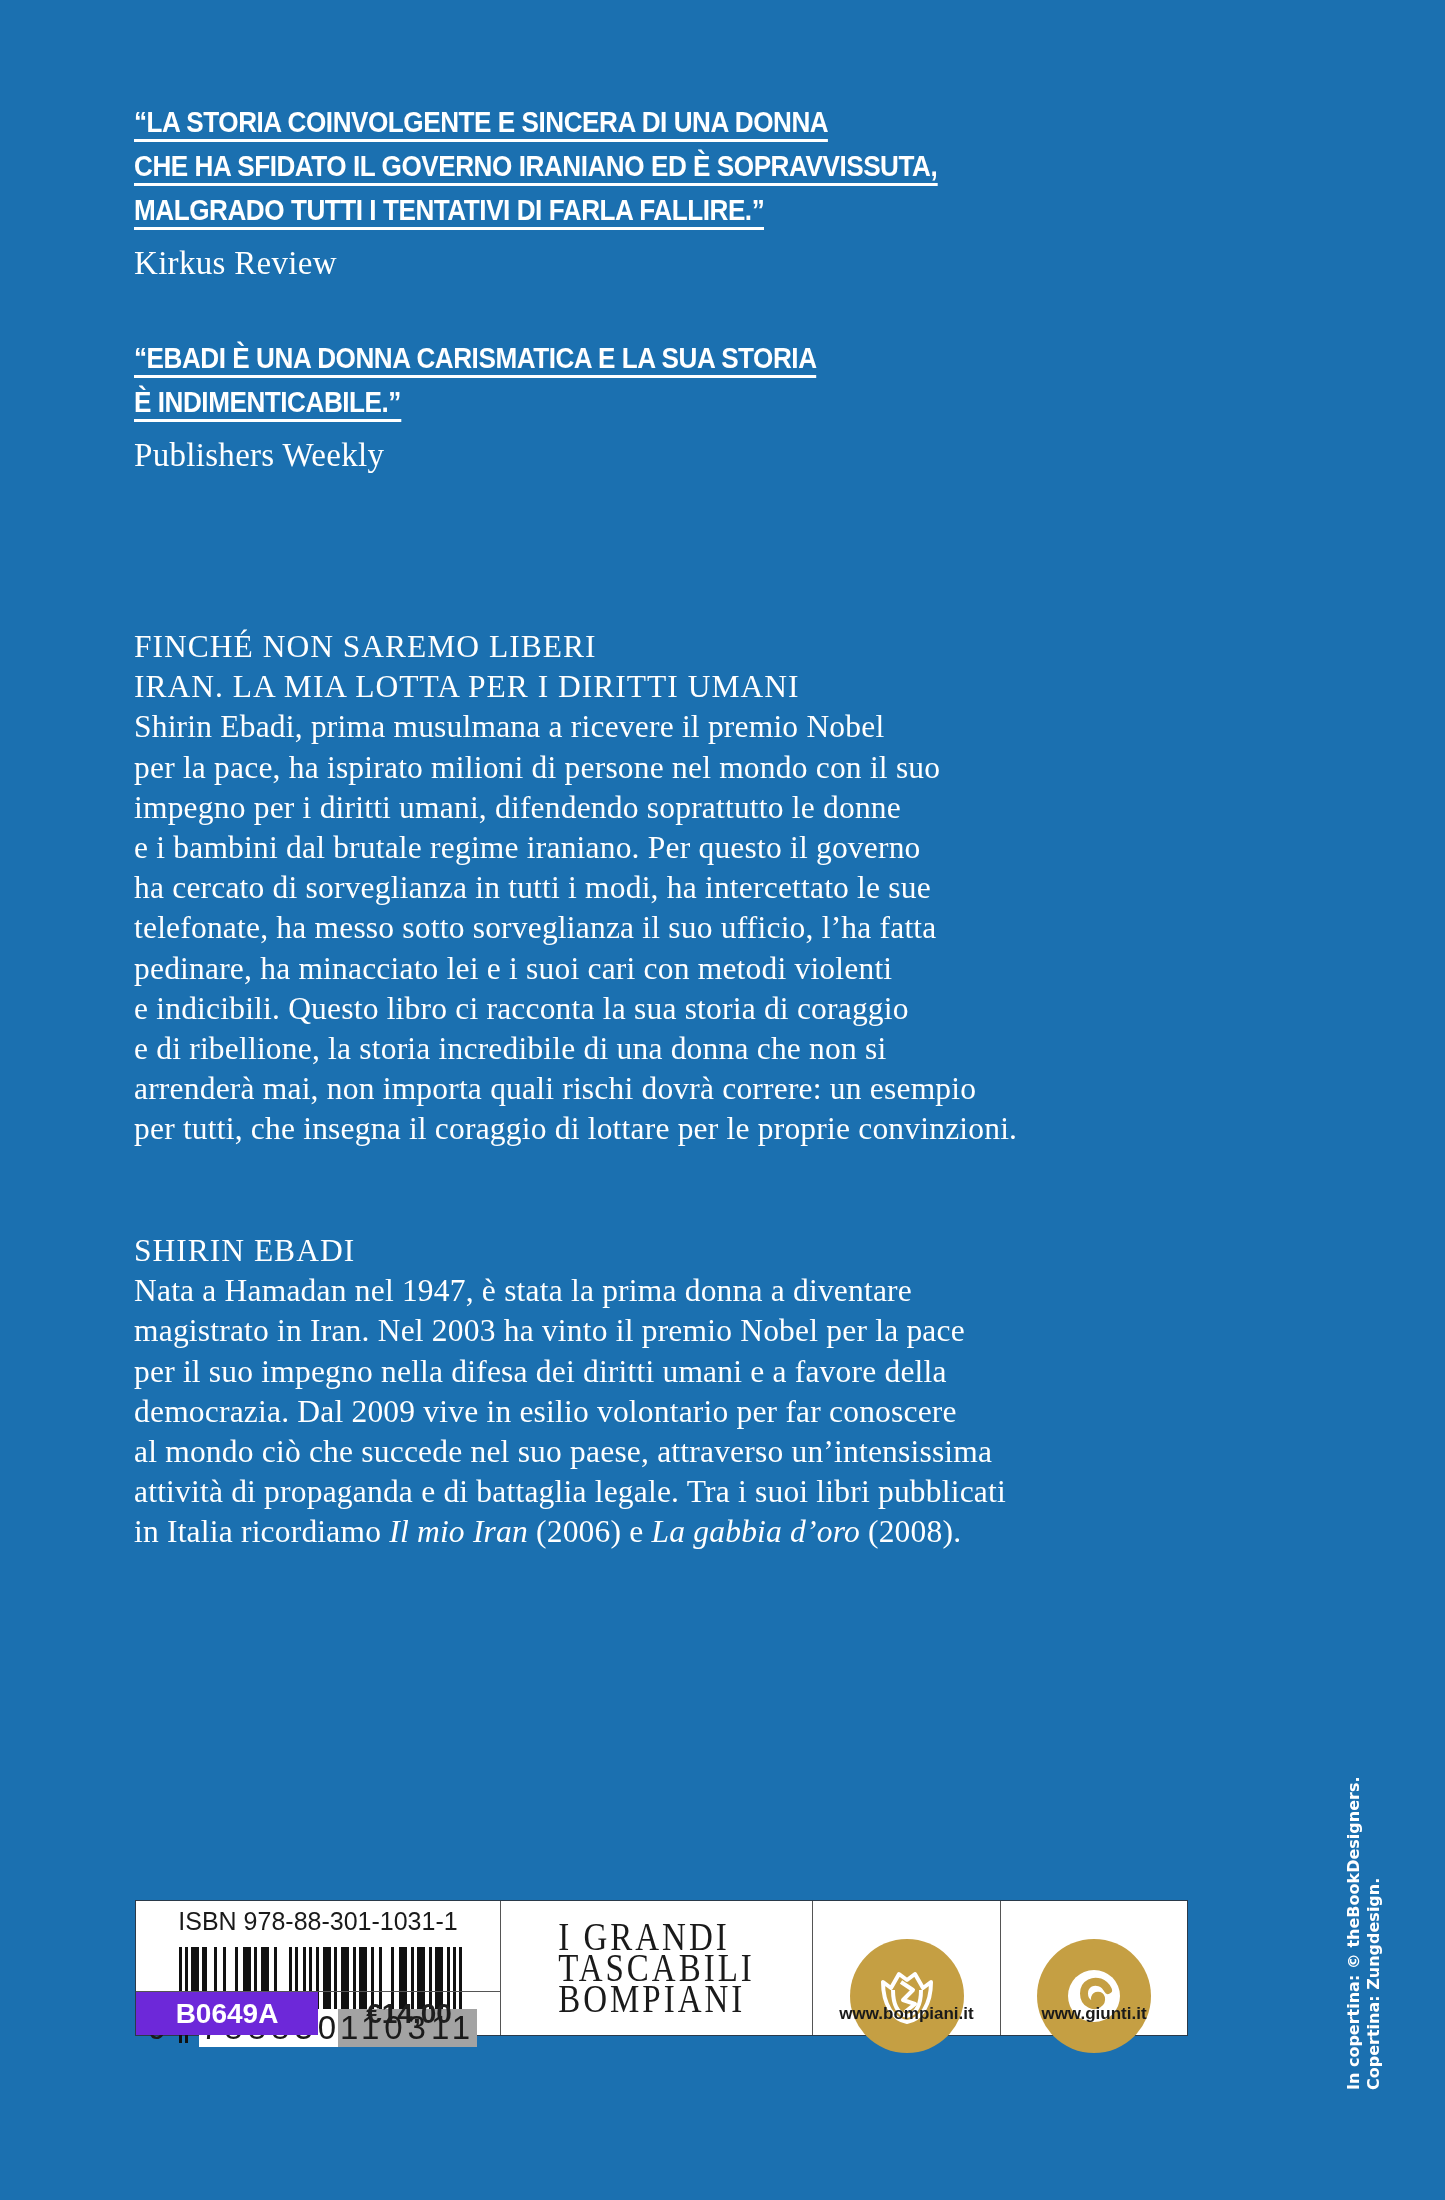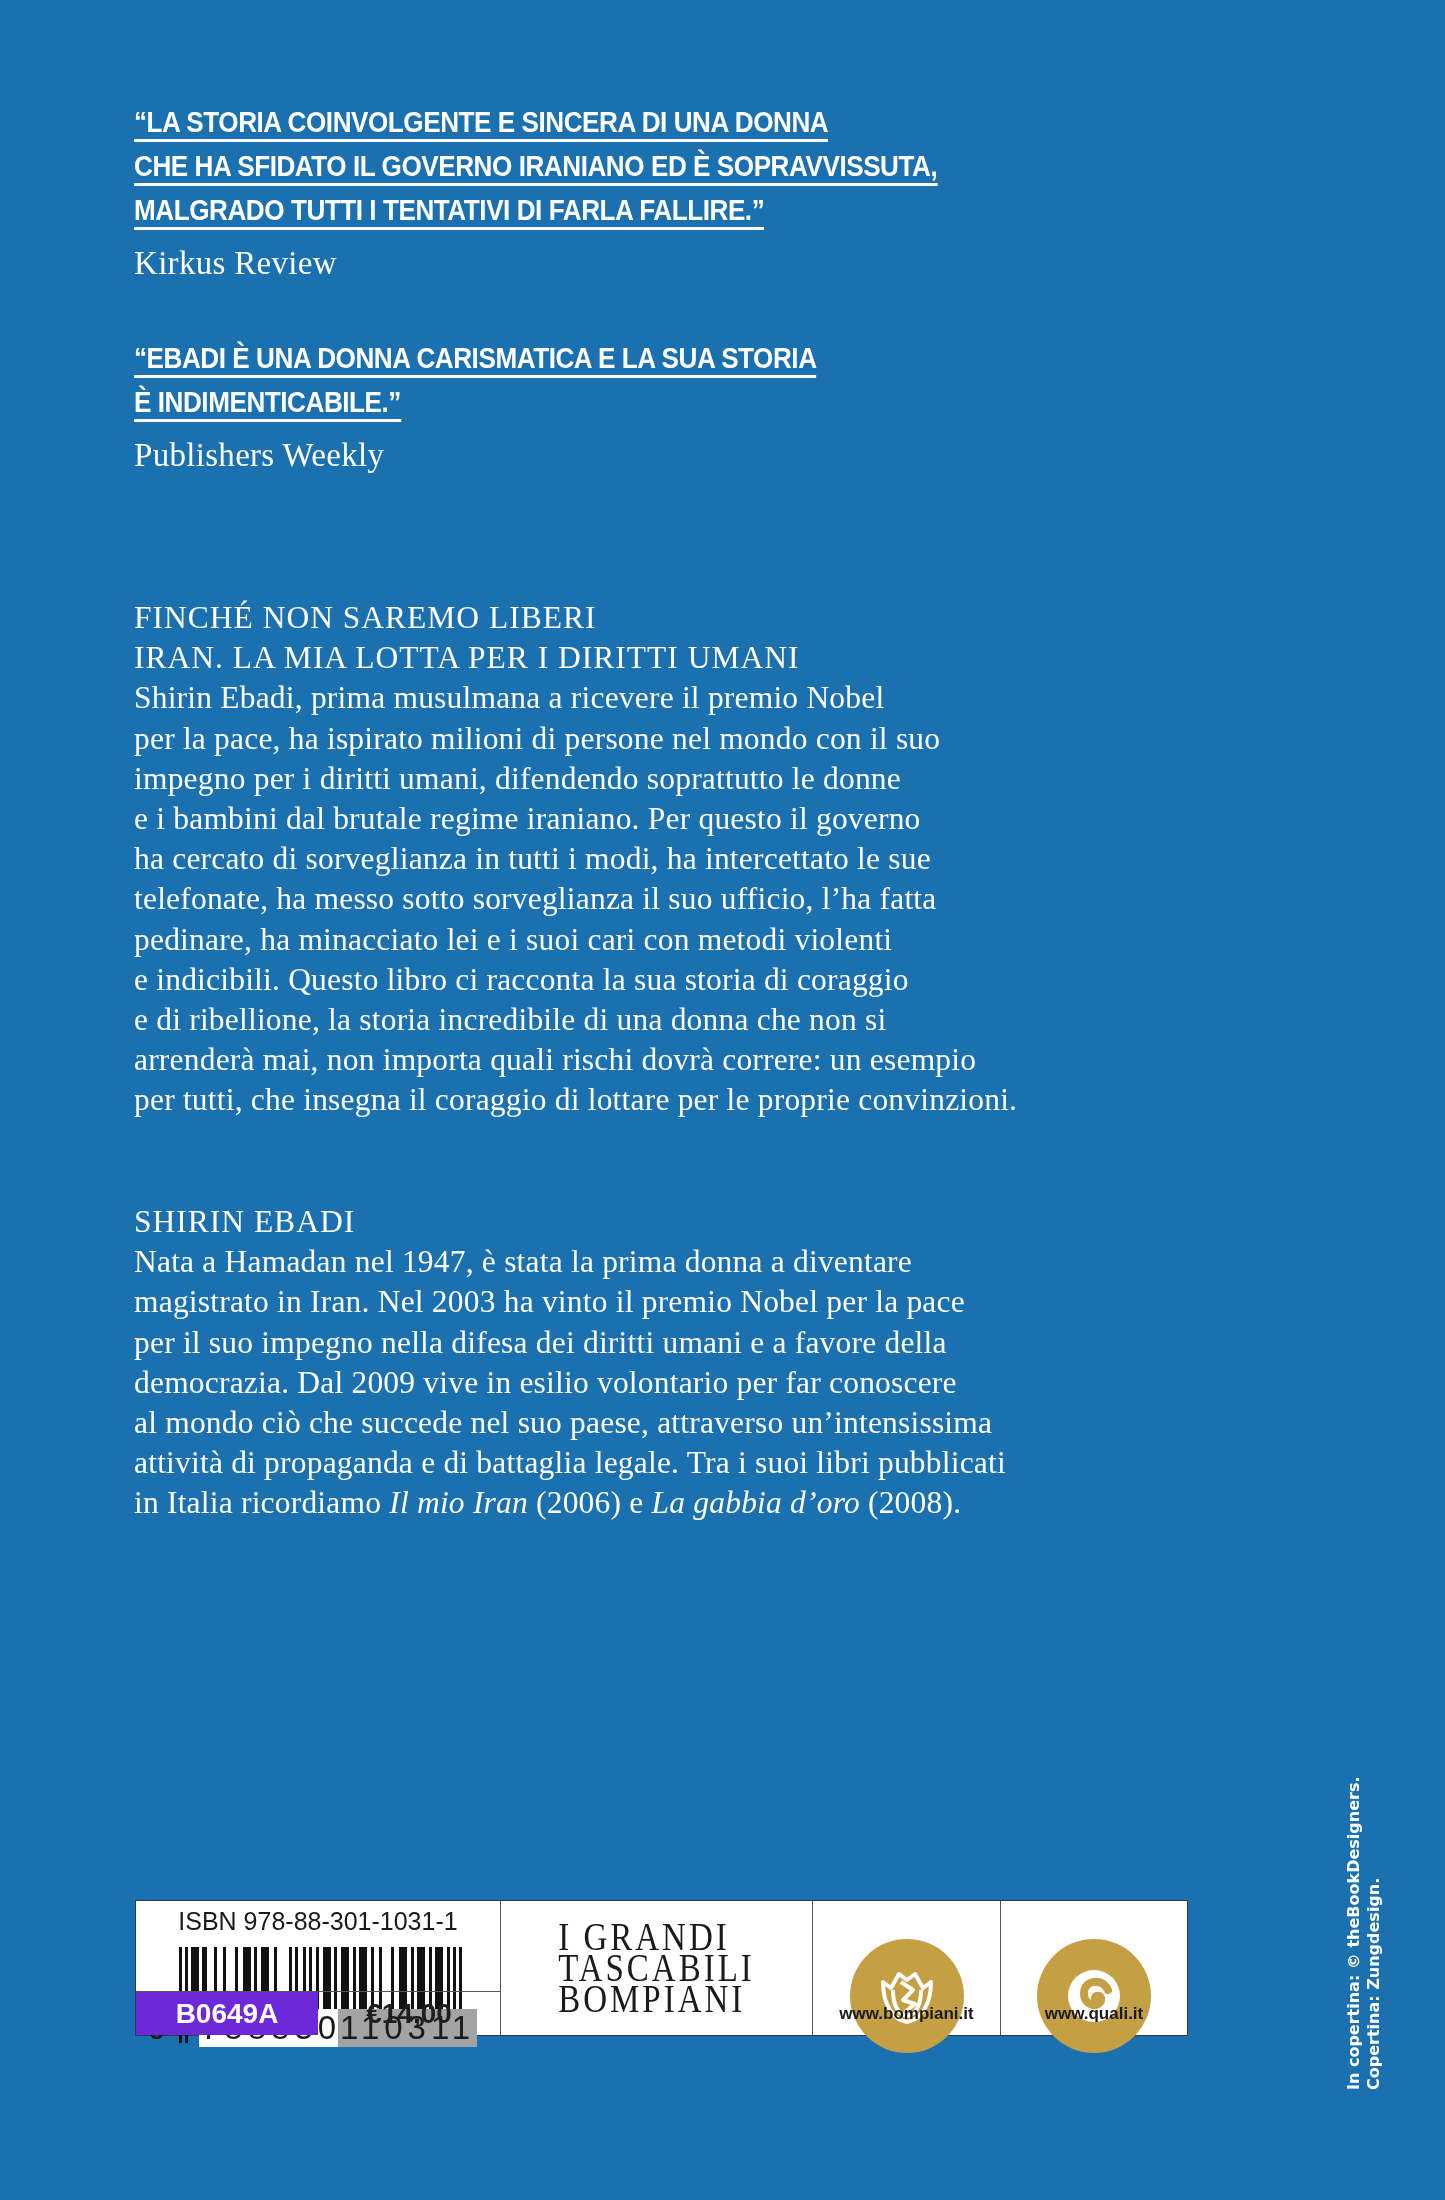--- a/index.html
+++ b/index.html
@@ -31,20 +31,21 @@
     font-family: "Liberation Serif", serif;
     font-size: 33px;
     letter-spacing: 0.3px;
   }
   .serif-block {
     position: absolute; left: 134px;
     font-family: "Liberation Serif", serif;
     font-size: 31.5px;
     line-height: 40.2px;
     letter-spacing: 0.2px;
+    margin-top: 29px;
   }
   .serif-block .l { display: block; white-space: nowrap; }
   .serif-block .h { letter-spacing: 1px; }
   .serif-block em { font-style: italic; }
 
   
   .backbox {
     position: absolute; left: 135px; top: 1900px;
     width: 1053px; height: 136px;
     background: #ffffff;
@@ -233,20 +234,20 @@
     <div class="logo-url">www.bompiani.it</div>
   </div>
 
   <div class="cell cell-giunti">
     <div class="logo-circle">
       <svg width="80" height="80" viewBox="0 0 80 80">
         <circle cx="40" cy="40" r="26" fill="#ffffff"></circle>
         <path d="M54 34 C50 26 42 24 36 27 C28 31 28 44 36 48 C42 51 48 47 47 42 C46 39 42 39 41 42" fill="none" stroke="#c59f43" stroke-width="8" stroke-linecap="round"></path>
       </svg>
     </div>
-    <div class="logo-url">www.quali.it</div>
+    <div class="logo-url">www.giunti.it</div>
   </div>
 </div>
 
 <div class="credits">
   <span>In copertina: © theBookDesigners.</span>
   <span>Copertina: Zungdesign.</span>
 </div>
 
 </body></html>

